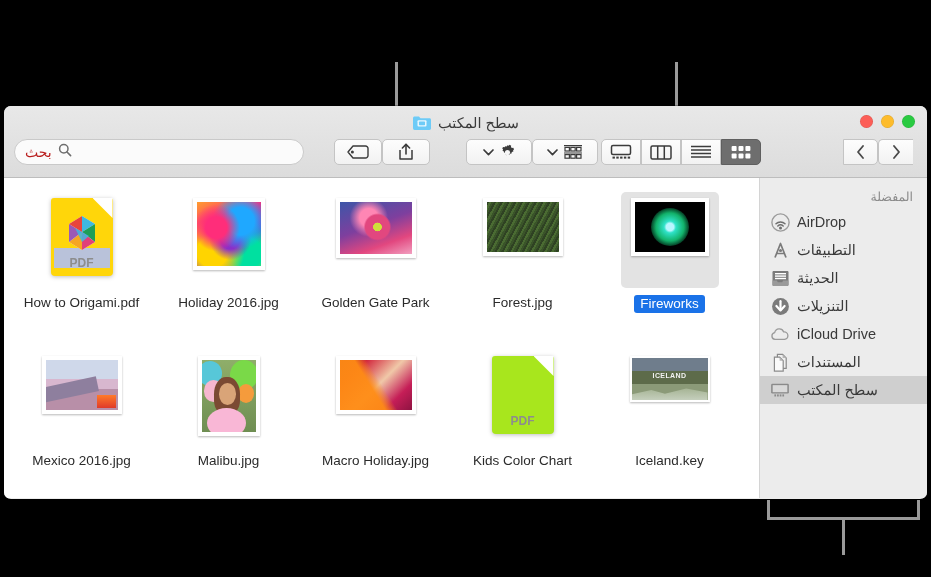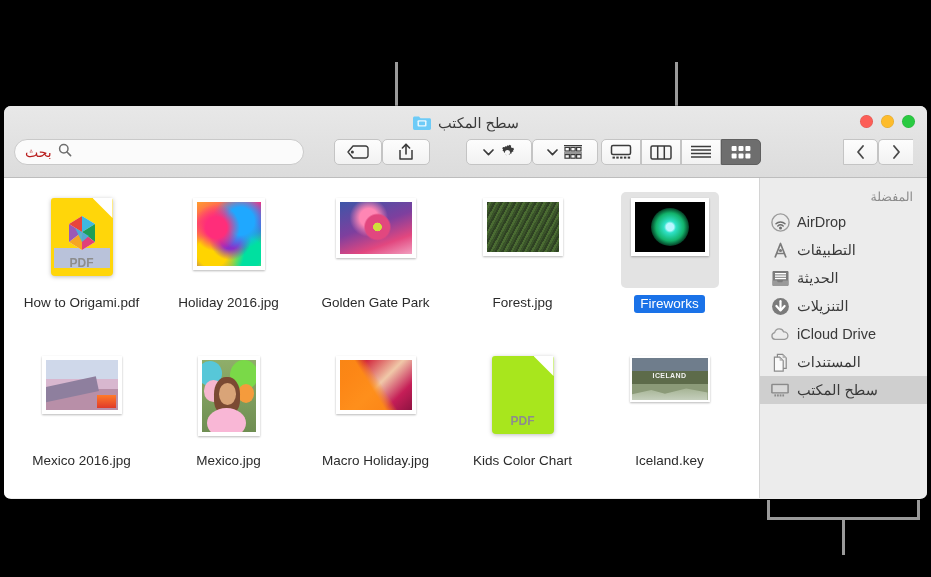--- a/index.html
+++ b/index.html
@@ -514,21 +514,21 @@
                   <div style="position:absolute;left:-6%;top:2%;width:44%;height:34%;border-radius:50%;background:#57c7d8;"></div>
                   <div style="position:absolute;right:-4%;top:0;width:52%;height:42%;border-radius:50%;background:#7ad948;"></div>
                   <div style="position:absolute;left:4%;top:28%;width:36%;height:30%;border-radius:50%;background:#f6b7cf;"></div>
                   <div style="position:absolute;right:2%;top:34%;width:30%;height:26%;border-radius:50%;background:#f59b3c;"></div>
                   <div style="position:absolute;left:24%;top:24%;width:48%;height:52%;border-radius:46% 46% 40% 40%;background:#7b4a33;"></div>
                   <div style="position:absolute;left:32%;top:32%;width:32%;height:30%;border-radius:50%;background:#d9a478;"></div>
                   <div style="position:absolute;left:10%;bottom:-8%;width:72%;height:42%;border-radius:50%;background:#f9b7d6;"></div>
                 </div>
               </div>
             </div>
-            <div class="fname">Mexico.jpg</div>
+            <div class="fname">Malibu.jpg</div>
           </div>
 
           <div class="cell">
             <div class="thumbwrap">
               <div class="photo" style="width:80px;height:58px;">
                 <div style="background:
                     linear-gradient(58deg, rgba(255,140,20,.95) 44%, rgba(255,160,40,0) 56%),
                     linear-gradient(135deg,#8f0f2a,#d2263c 22%,#f0c8a8 52%,#c51e57 78%,#8f1342)"></div>
               </div>
             </div>

